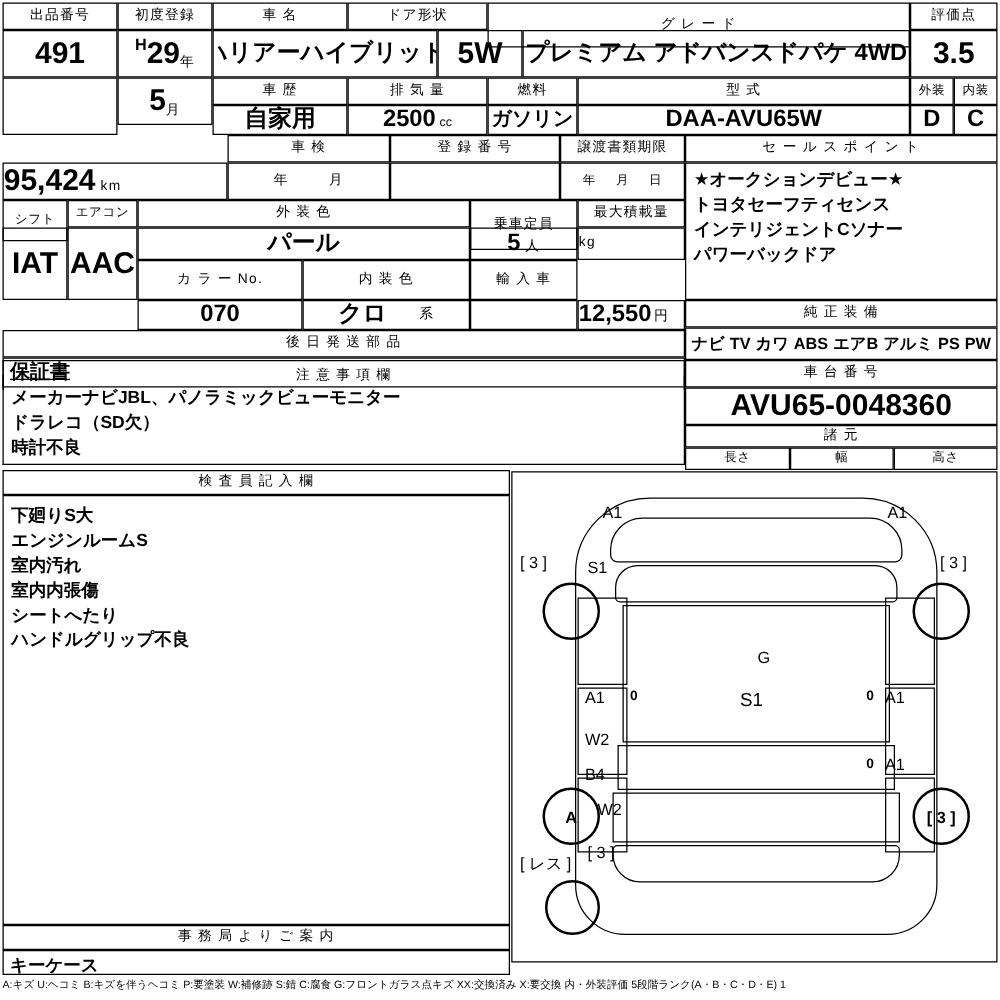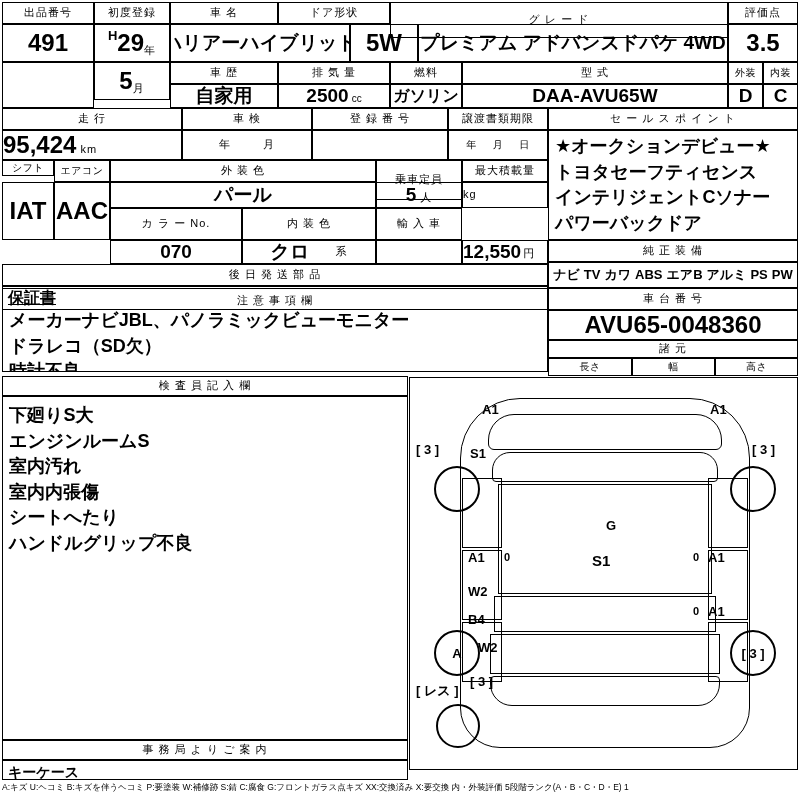--- a/index.html
+++ b/index.html
@@ -33,21 +33,21 @@
   }
   .lbl { font-size: 11px; letter-spacing: 1px; }
   .lbl-sm { font-size: 10px; letter-spacing: 0.5px; }
   .val { font-size: 19px; font-weight: bold; }
   .val-lg { font-size: 24px; font-weight: bold; }
   .val-md { font-size: 16px; font-weight: bold; }
   .val-sm { font-size: 13px; font-weight: bold; }
   .left { justify-content: flex-start; padding-left: 5px; text-decoration: underline; }
   .right { justify-content: flex-start; padding-right: 5px; }
   .textblock {
-    font-size: 18px;
+    font-size: 14px;
     font-weight: bold;
     line-height: 1.42;
     padding: 3px 6px;
     white-space: pre-wrap;
     text-align: left;
     align-items: flex-start;
     justify-content: flex-start;
     display: block;
   }
   .textblock-sm {
@@ -65,21 +65,21 @@
     left: 2px;
     top: 782px;
     width: 796px;
     font-size: 8.5px;
     letter-spacing: 0px;
     white-space: nowrap;
   }
   
   #diagram { position: absolute; left: 409px; top: 377px; width: 389px; height: 393px; border: 1px solid #000; box-sizing: border-box; }
   .dgbox { position: absolute; box-sizing: border-box; border: 1.5px solid #000; }
-  .dgtxt { position: absolute; font-size: 13px; font-weight: bold; }
+  .dgtxt { position: absolute; font-size: 13px; font-weight: normal; }
   .dgtxt-sm { position: absolute; font-size: 11px; font-weight: bold; }
   .wheel { position: absolute; box-sizing: border-box; border: 2px solid #000; border-radius: 50%; display: flex; align-items: center; justify-content: center; font-size: 13px; font-weight: bold; }
 </style>
 </head>
 <body>
 
 <div id="sheet">
 
   <div class="cell lbl" style="left:2px;top:2px;width:92px;height:22px;">出品番号</div>
   <div class="cell val-lg" style="left:2px;top:24px;width:92px;height:38px;">491</div>
@@ -119,21 +119,20 @@
     <span class="val">2500</span>
     <span class="unit" style="align-self:flex-end;margin-bottom:3px;margin-left:3px;">cc</span>
   </div>
   <div class="cell val-md" style="left:390px;top:84px;width:72px;height:24px;">ガソリン</div>
   <div class="cell val" style="left:462px;top:84px;width:266px;height:24px;">DAA-AVU65W</div>
   <div class="cell val" style="left:728px;top:84px;width:35px;height:24px;">D</div>
   <div class="cell val" style="left:763px;top:84px;width:35px;height:24px;">C</div>
 
   <div class="cell" style="left:2px;top:62px;width:92px;height:46px;"></div>
 
-  <div class="cell lbl" style="left:2px;top:108px;width:180px;height:22px;">走 行</div>
   <div class="cell right" style="left:2px;top:130px;width:180px;height:30px;">
     <span class="val-lg">95,424</span>
     <span class="lbl" style="align-self:flex-end;margin-bottom:3px;margin-left:4px;">km</span>
   </div>
 
   <div class="cell lbl" style="left:182px;top:108px;width:130px;height:22px;">車 検</div>
   <div class="cell" style="left:182px;top:130px;width:130px;height:30px;">
     <span class="lbl" style="margin-right:32px;">年</span>
     <span class="lbl">月</span>
   </div>
@@ -147,21 +146,21 @@
     <span class="lbl-sm" style="margin-right:16px;">月</span>
     <span class="lbl-sm">日</span>
   </div>
 
   <div class="cell lbl" style="left:548px;top:108px;width:250px;height:22px;">セ ー ル ス ポ イ ン ト</div>
   <div class="cell textblock" style="left:548px;top:130px;width:250px;height:110px;">★オークションデビュー★
 トヨタセーフティセンス
 インテリジェントCソナー
 パワーバックドア</div>
 
-  <div class="cell lbl-sm" style="left:2px;top:160px;width:52px;height:16px;">シフト</div>
+  <div class="cell lbl-sm" style="left:2px;top:160px;width:52px;height:33px;">シフト</div>
   <div class="cell lbl-sm" style="left:54px;top:160px;width:56px;height:22px;">エアコン</div>
   <div class="cell val-lg" style="left:2px;top:182px;width:52px;height:58px;">IAT</div>
   <div class="cell val-lg" style="left:54px;top:182px;width:56px;height:58px;">AAC</div>
 
   <div class="cell lbl" style="left:110px;top:160px;width:266px;height:22px;">外 装 色</div>
   <div class="cell val" style="left:110px;top:182px;width:266px;height:26px;">パール</div>
 
   <div class="cell lbl" style="left:110px;top:208px;width:132px;height:32px;">カ ラ ー No.</div>
   <div class="cell lbl" style="left:242px;top:208px;width:134px;height:32px;">内 装 色</div>
 

